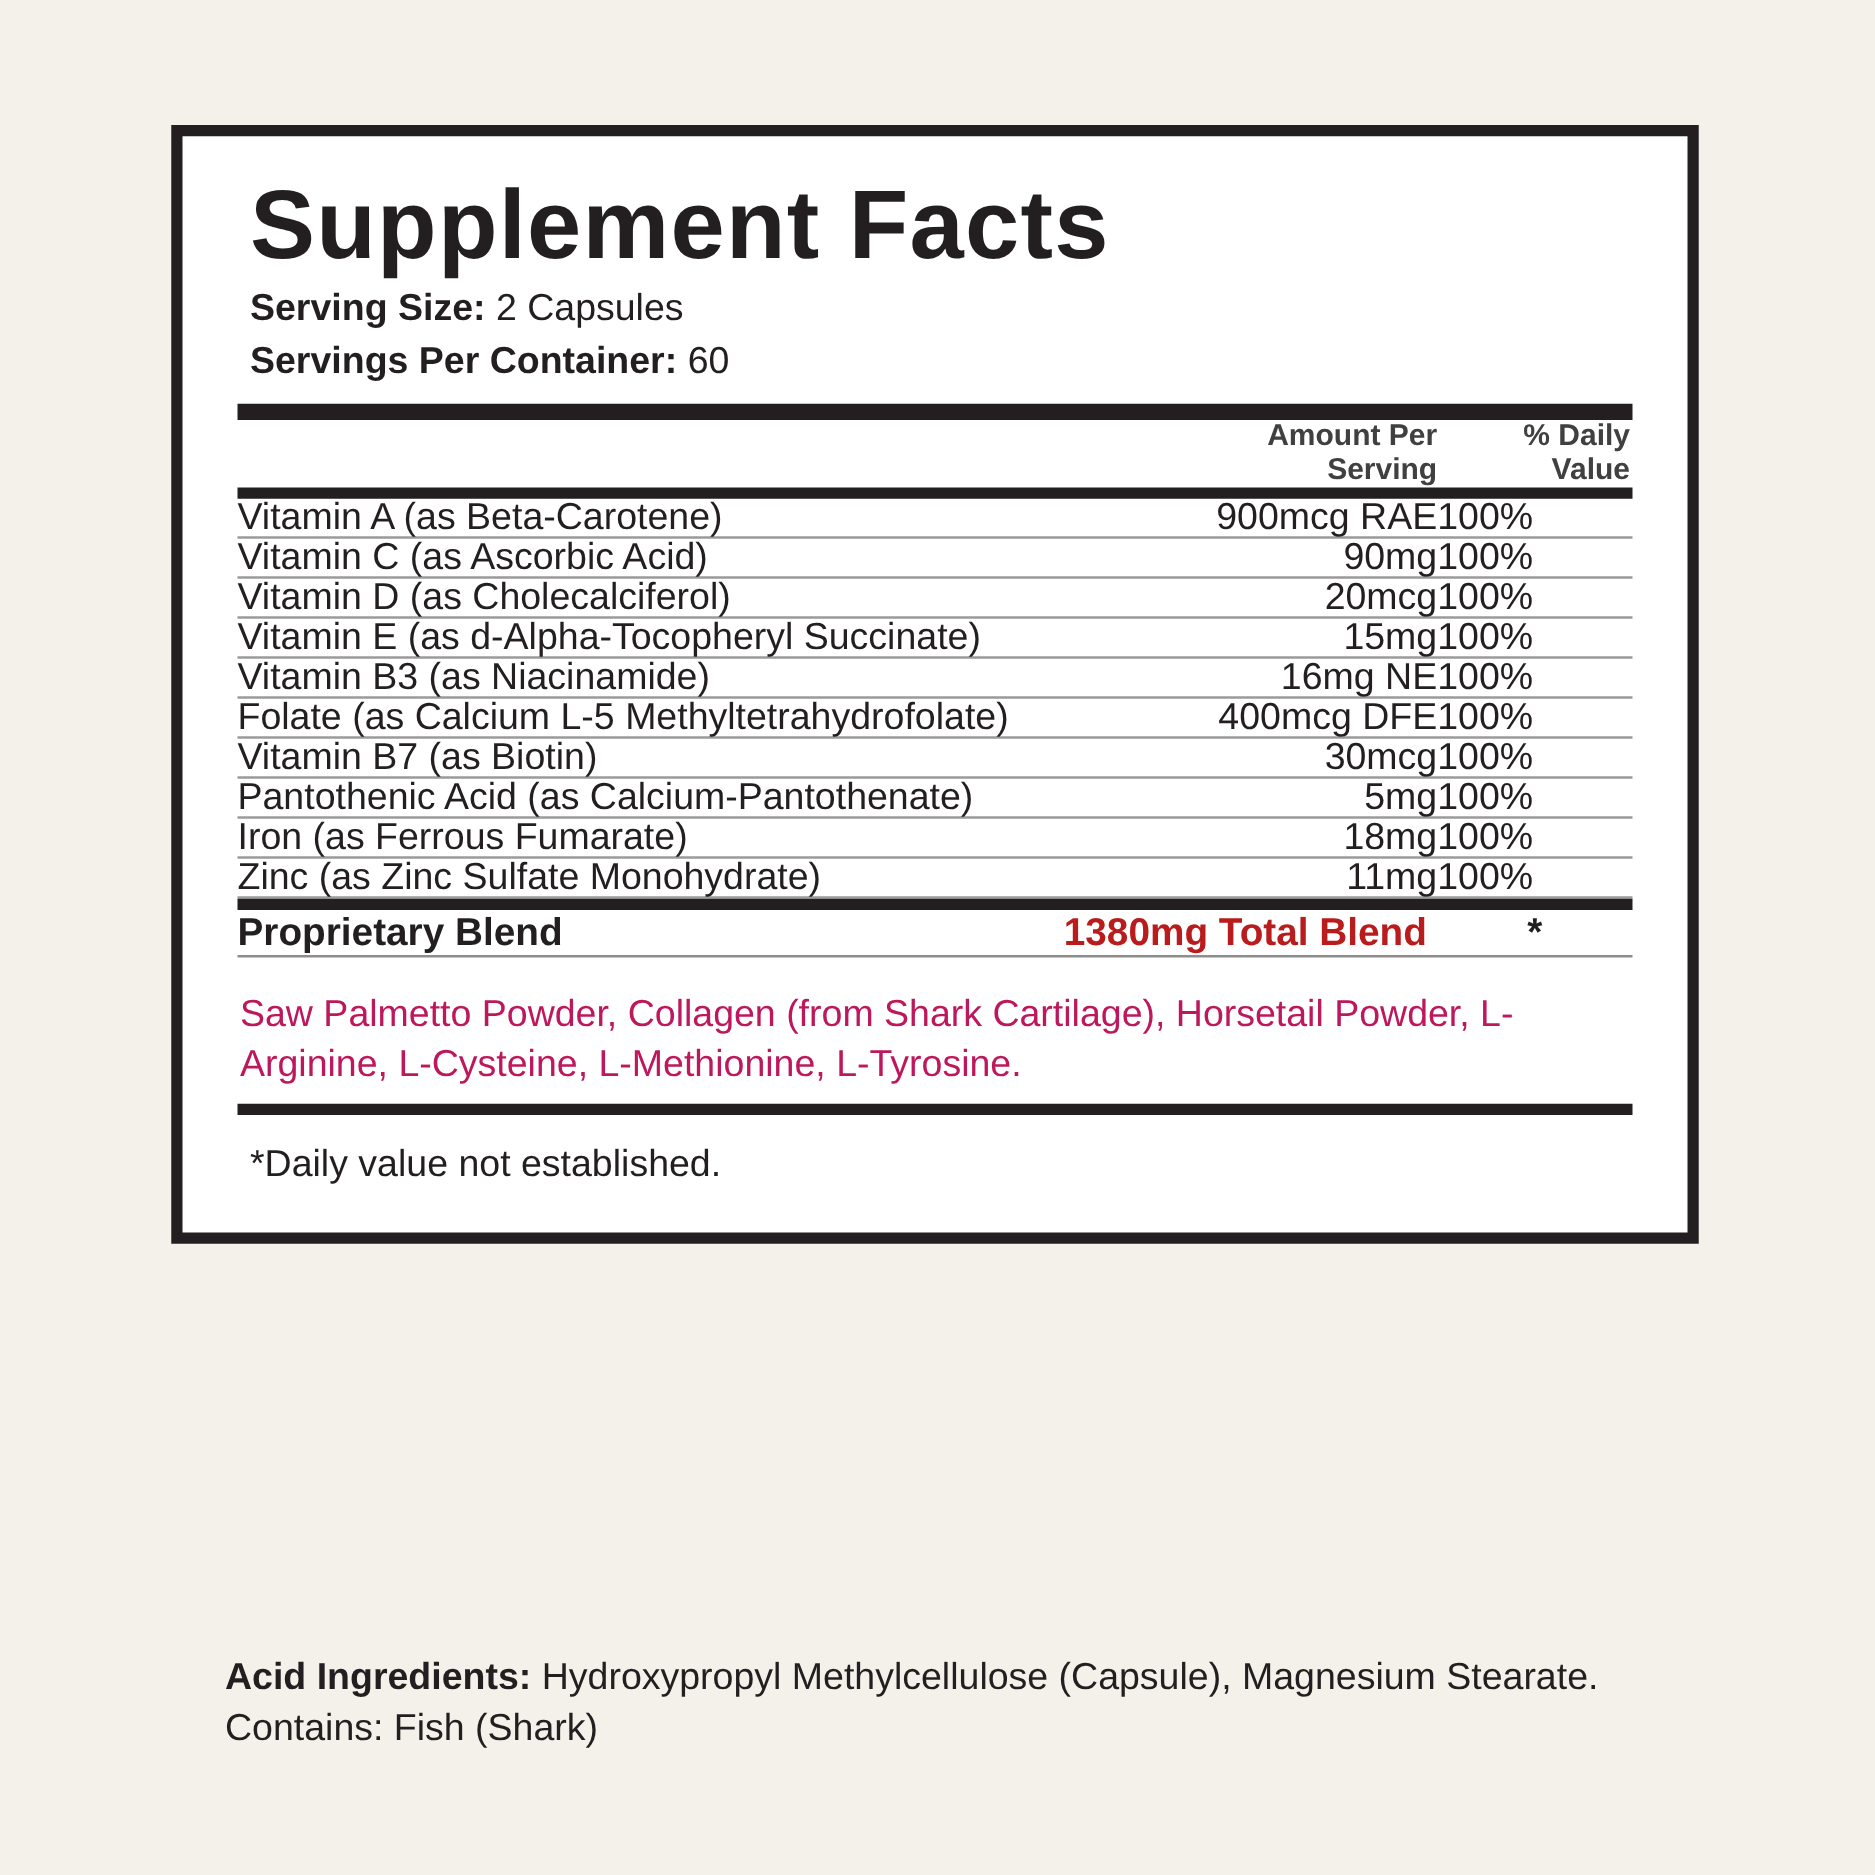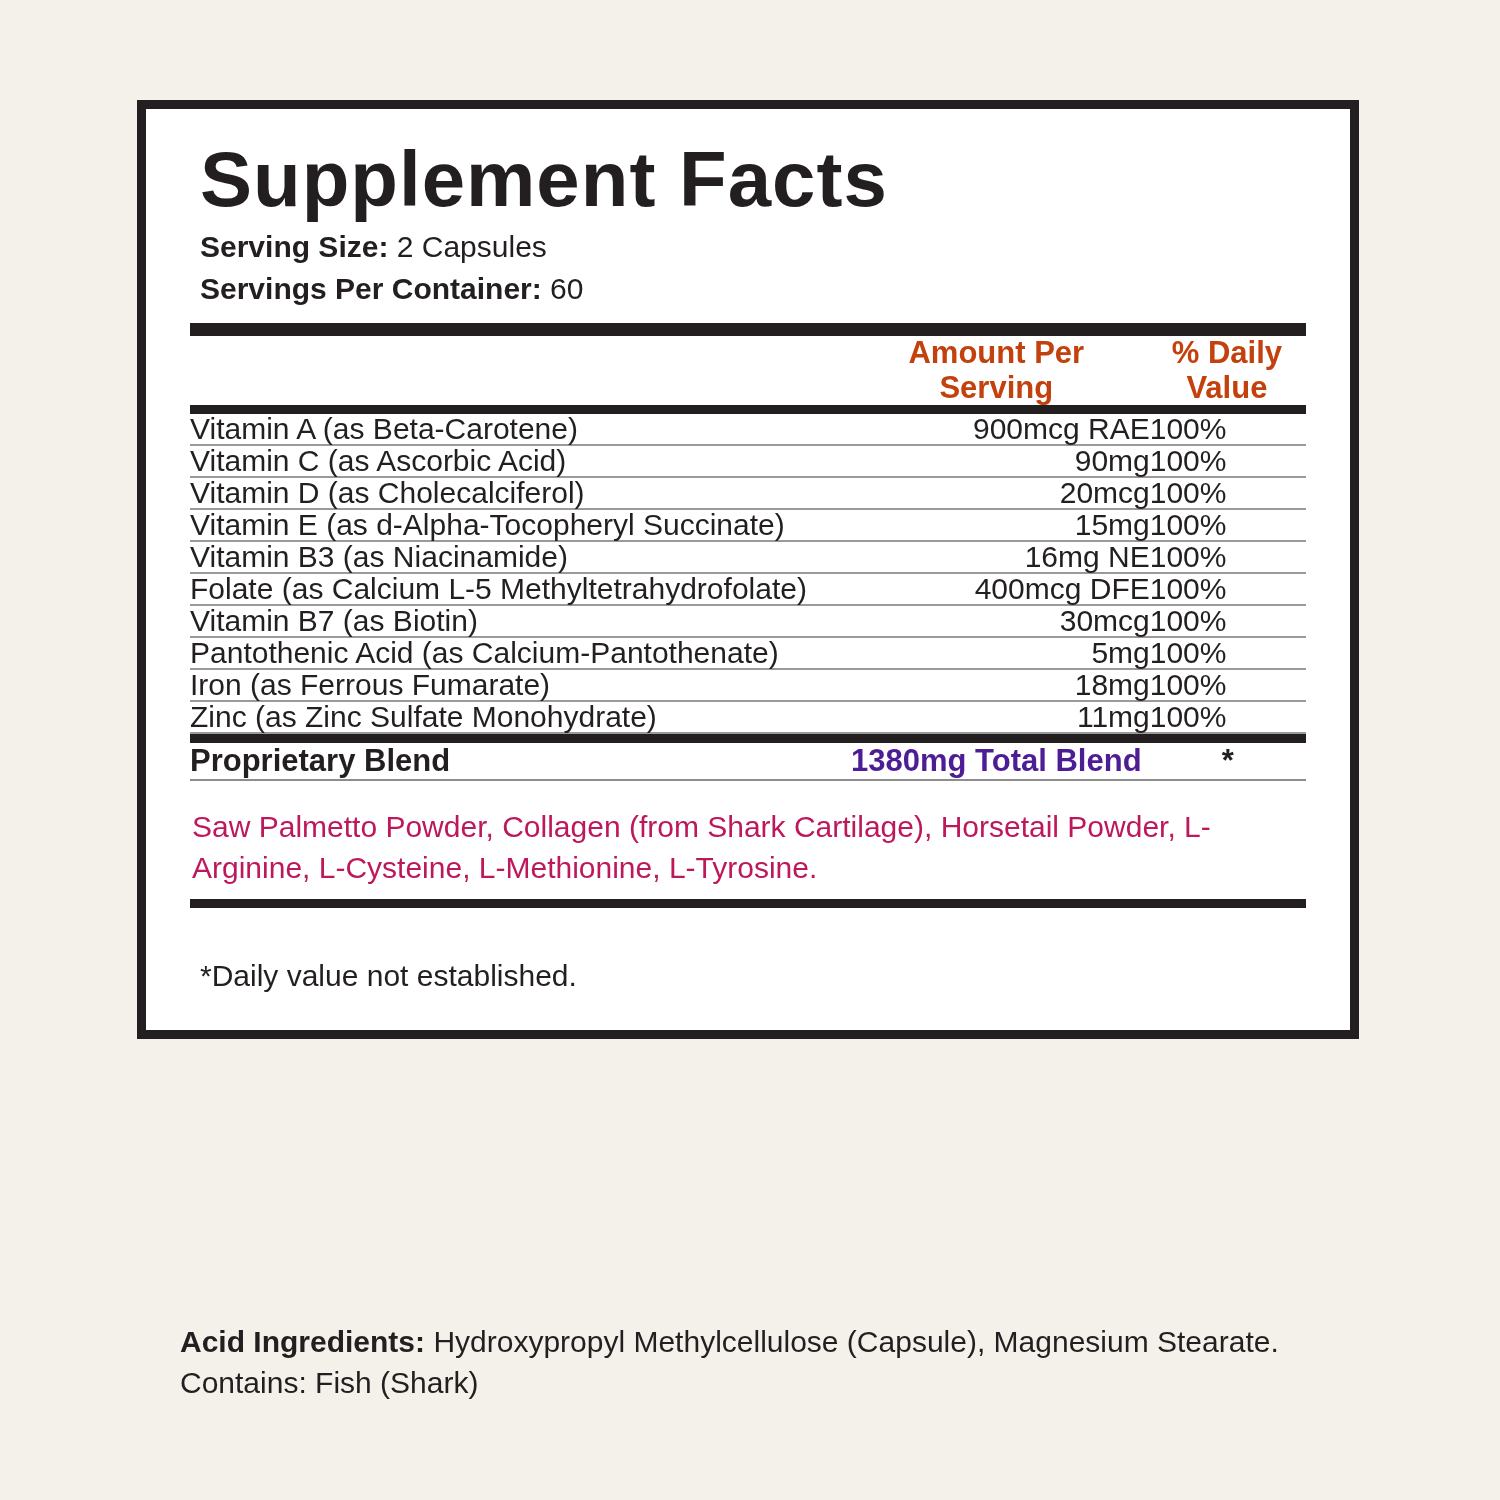--- a/index.html
+++ b/index.html
@@ -74,26 +74,26 @@
   table.facts td, table.facts th {
     padding: 0;
     vertical-align: bottom;
   }
 
   .col-name  { width: 58.5%; }
   .col-amt   { width: 27.5%; }
   .col-dv    { width: 14%; }
 
   .head-cell {
-    font-size: 31px;
-    font-weight: 700;
-    text-align: center;
+    font-size: 24px;
+    font-weight: 700;
+    text-align: right;
     line-height: 1.12;
     padding: 14px 4px 12px 0;
-    color: #c2410c;
+    color: #404040;
   }
   .head-cell.dv { padding-right: 2px; }
 
   .row-name {
     font-size: 30px;
     line-height: 1.0;
     padding: 12px 6px 11px 2px;
     text-align: left;
     white-space: nowrap;
     color: #231f20;
@@ -128,21 +128,21 @@
     font-weight: 700;
     padding: 14px 6px 12px 2px;
     text-align: left;
     color: #231f20;
   }
   .blend-amt {
     font-size: 31px;
     font-weight: 700;
     padding: 14px 4px 12px 0;
     text-align: center;
-    color: #4c1d95;
+    color: #b91c1c;
   }
   .blend-dv {
     font-size: 31px;
     font-weight: 700;
     padding: 14px 12px 12px 0;
     text-align: center;
     color: #231f20;
   }
 
   .blend-ingredients {
@@ -150,21 +150,20 @@
     line-height: 1.36;
     padding: 26px 2px 10px 2px;
     color: #be185d;
   }
 
   .footnote {
     font-size: 30px;
     line-height: 1.2;
     padding: 22px 0 6px 10px;
     color: #231f20;
-    margin-top: 28px;
   }
 
   .other-ing {
     position: absolute;
     left: 180px;
     top: 1322px;
     width: 1180px;
     font-size: 30px;
     line-height: 1.36;
     color: #231f20;

